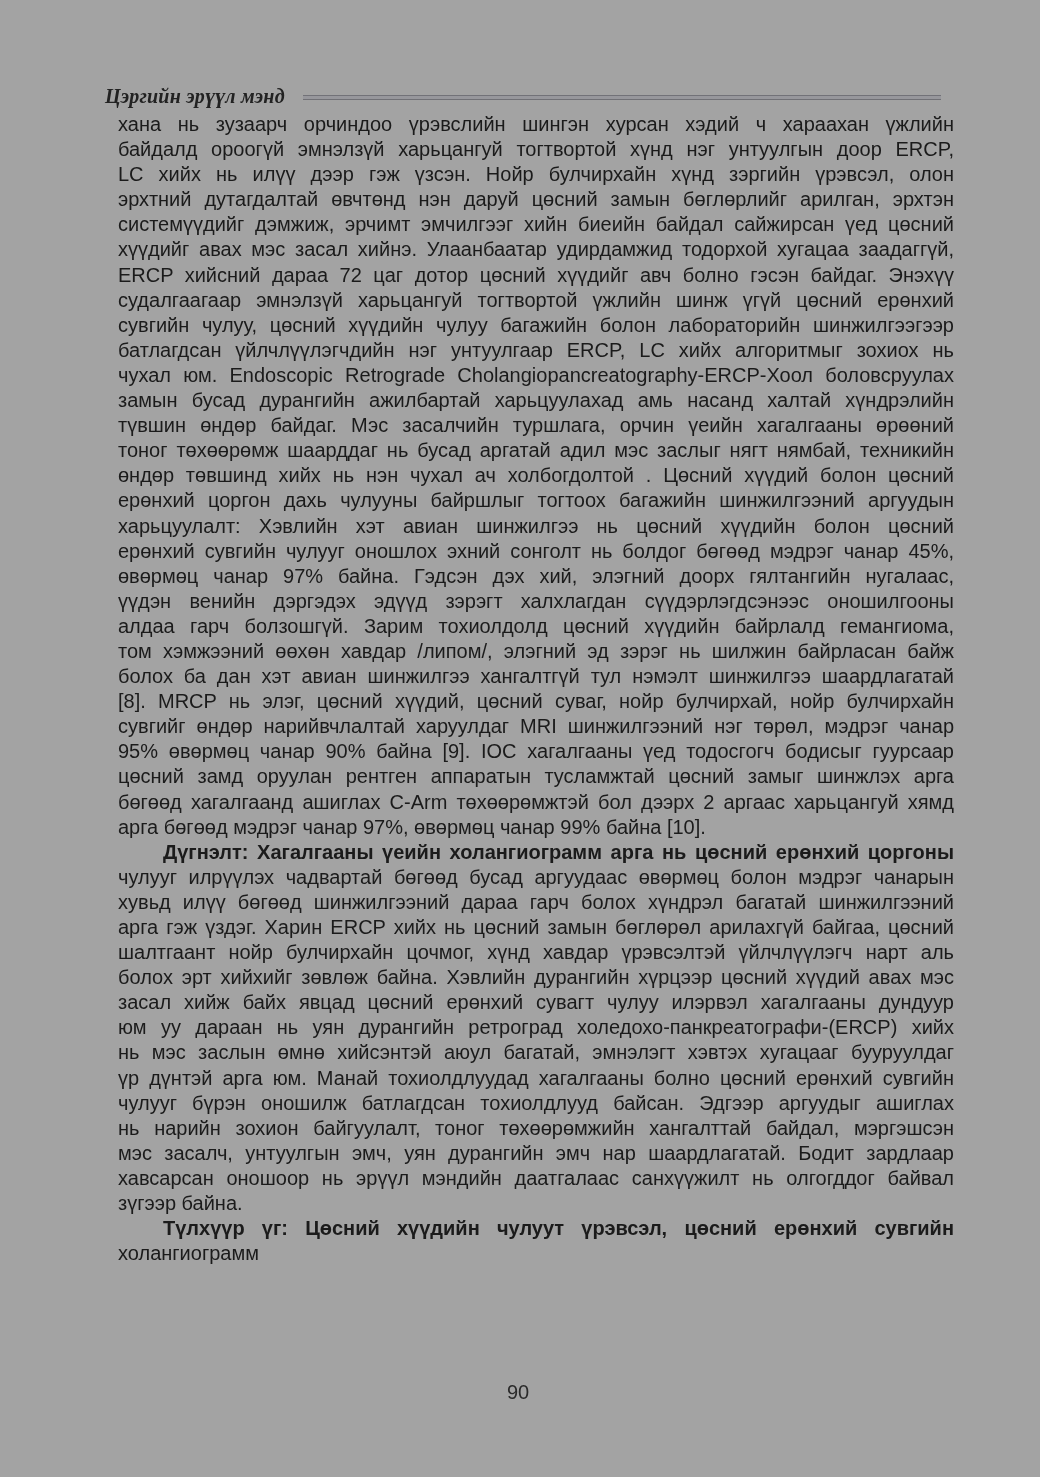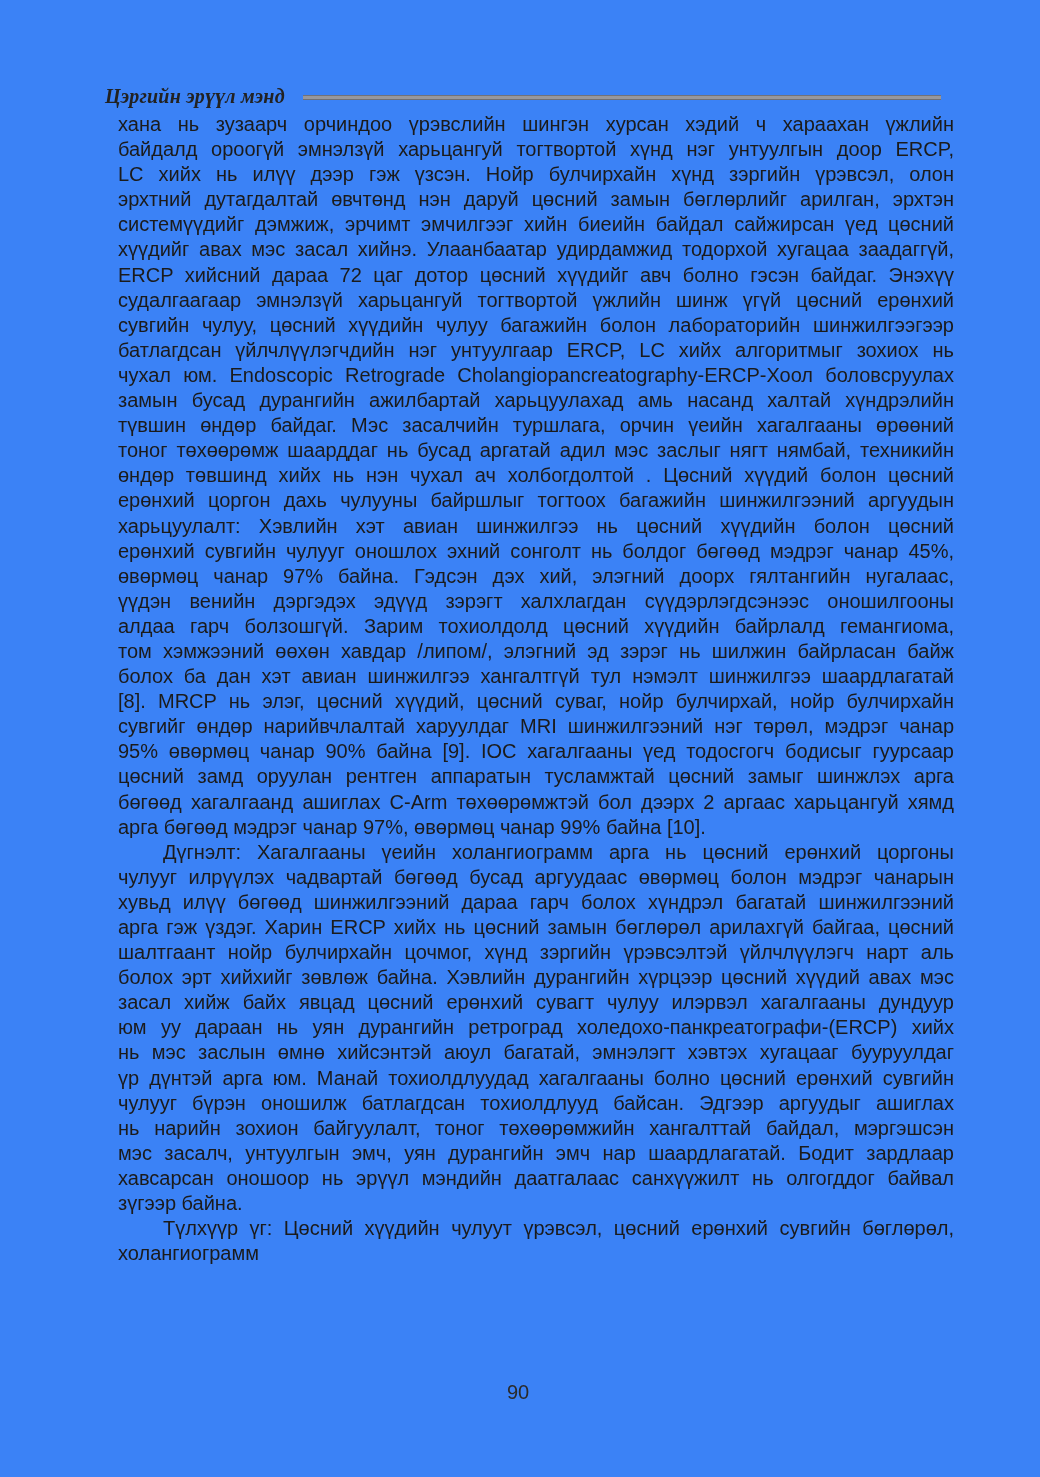--- a/index.html
+++ b/index.html
@@ -4,21 +4,21 @@
 <style>
   * { margin: 0; padding: 0; box-sizing: border-box; }
   html, body { background: #ffffff; }
   body {
     width: 1040px; height: 1477px;
     position: relative;
     font-family: "Liberation Sans", sans-serif;
     color: #1b1b1b;
     overflow: hidden;
   }
-  .page { position: absolute; inset: 0; background: #3b82f6; }
+  .page { position: absolute; inset: 0; background: #a3a3a3; }
 
   .running-header {
     position: absolute; left: 105px; top: 83px; width: 836px; height: 26px;
     display: flex; align-items: center;
   }
   .header-title {
     font-family: "Liberation Serif", serif;
     font-weight: bold; font-style: italic;
     font-size: 20px; letter-spacing: 0.2px;
     white-space: nowrap; color: #222222;
@@ -33,21 +33,21 @@
     font-size: 20px; line-height: 25.1px;
     text-rendering: optimizeLegibility;
   }
   .text-line {
     text-align: justify;
     text-align-last: justify;
     height: 25.1px; overflow: hidden;
     white-space: normal;
   }
   .text-line.last { text-align-last: left; }
-  .text-line.indent { text-indent: 45px; }
+  .text-line.indent { text-indent: 45px; font-weight: bold; }
 
   .page-footer {
     position: absolute; left: 0; top: 1381px; width: 1036px;
     text-align: center;
   }
   .page-number { font-size: 20px; color: #2a2a2a; }
 </style>
 </head>
 <body>
 
@@ -85,21 +85,21 @@
       <div class="text-line">[8]. MRCP нь элэг, цөсний хүүдий, цөсний суваг, нойр булчирхай, нойр булчирхайн</div>
       <div class="text-line">сувгийг өндөр нарийвчлалтай харуулдаг MRI шинжилгээний нэг төрөл, мэдрэг чанар</div>
       <div class="text-line">95% өвөрмөц чанар 90% байна [9]. IOC хагалгааны үед тодосгогч бодисыг гуурсаар</div>
       <div class="text-line">цөсний замд оруулан рентген аппаратын тусламжтай цөсний замыг шинжлэх арга</div>
       <div class="text-line">бөгөөд хагалгаанд ашиглах C-Arm төхөөрөмжтэй бол дээрх 2 аргаас харьцангуй хямд</div>
       <div class="text-line last">арга бөгөөд мэдрэг чанар 97%, өвөрмөц чанар 99% байна [10].</div>
       <div class="text-line indent">Дүгнэлт: Хагалгааны үеийн холангиограмм арга нь цөсний ерөнхий цоргоны</div>
       <div class="text-line">чулууг илрүүлэх чадвартай бөгөөд бусад аргуудаас өвөрмөц болон мэдрэг чанарын</div>
       <div class="text-line">хувьд илүү бөгөөд шинжилгээний дараа гарч болох хүндрэл багатай шинжилгээний</div>
       <div class="text-line">арга гэж үздэг. Харин ERCP хийх нь цөсний замын бөглөрөл арилахгүй байгаа, цөсний</div>
-      <div class="text-line">шалтгаант нойр булчирхайн цочмог, хүнд зэргийн үрэвсэлтэй үйлчлүүлэгч нарт аль</div>
+      <div class="text-line">шалтгаант нойр булчирхайн цочмог, хүнд хавдар үрэвсэлтэй үйлчлүүлэгч нарт аль</div>
       <div class="text-line">болох эрт хийхийг зөвлөж байна. Хэвлийн дурангийн хүрцээр цөсний хүүдий авах мэс</div>
       <div class="text-line">засал хийж байх явцад цөсний ерөнхий сувагт чулуу илэрвэл хагалгааны дундуур</div>
       <div class="text-line">юм уу дараан нь уян дурангийн ретроград холедохо-панкреатографи-(ERCP) хийх</div>
       <div class="text-line">нь мэс заслын өмнө хийсэнтэй аюул багатай, эмнэлэгт хэвтэх хугацааг бууруулдаг</div>
       <div class="text-line">үр дүнтэй арга юм. Манай тохиолдлуудад хагалгааны болно цөсний ерөнхий сувгийн</div>
       <div class="text-line">чулууг бүрэн оношилж батлагдсан тохиолдлууд байсан. Эдгээр аргуудыг ашиглах</div>
       <div class="text-line">нь нарийн зохион байгуулалт, тоног төхөөрөмжийн хангалттай байдал, мэргэшсэн</div>
       <div class="text-line">мэс засалч, унтуулгын эмч, уян дурангийн эмч нар шаардлагатай. Бодит зардлаар</div>
       <div class="text-line">хавсарсан оношоор нь эрүүл мэндийн даатгалаас санхүүжилт нь олгогддог байвал</div>
       <div class="text-line last">зүгээр байна.</div>

